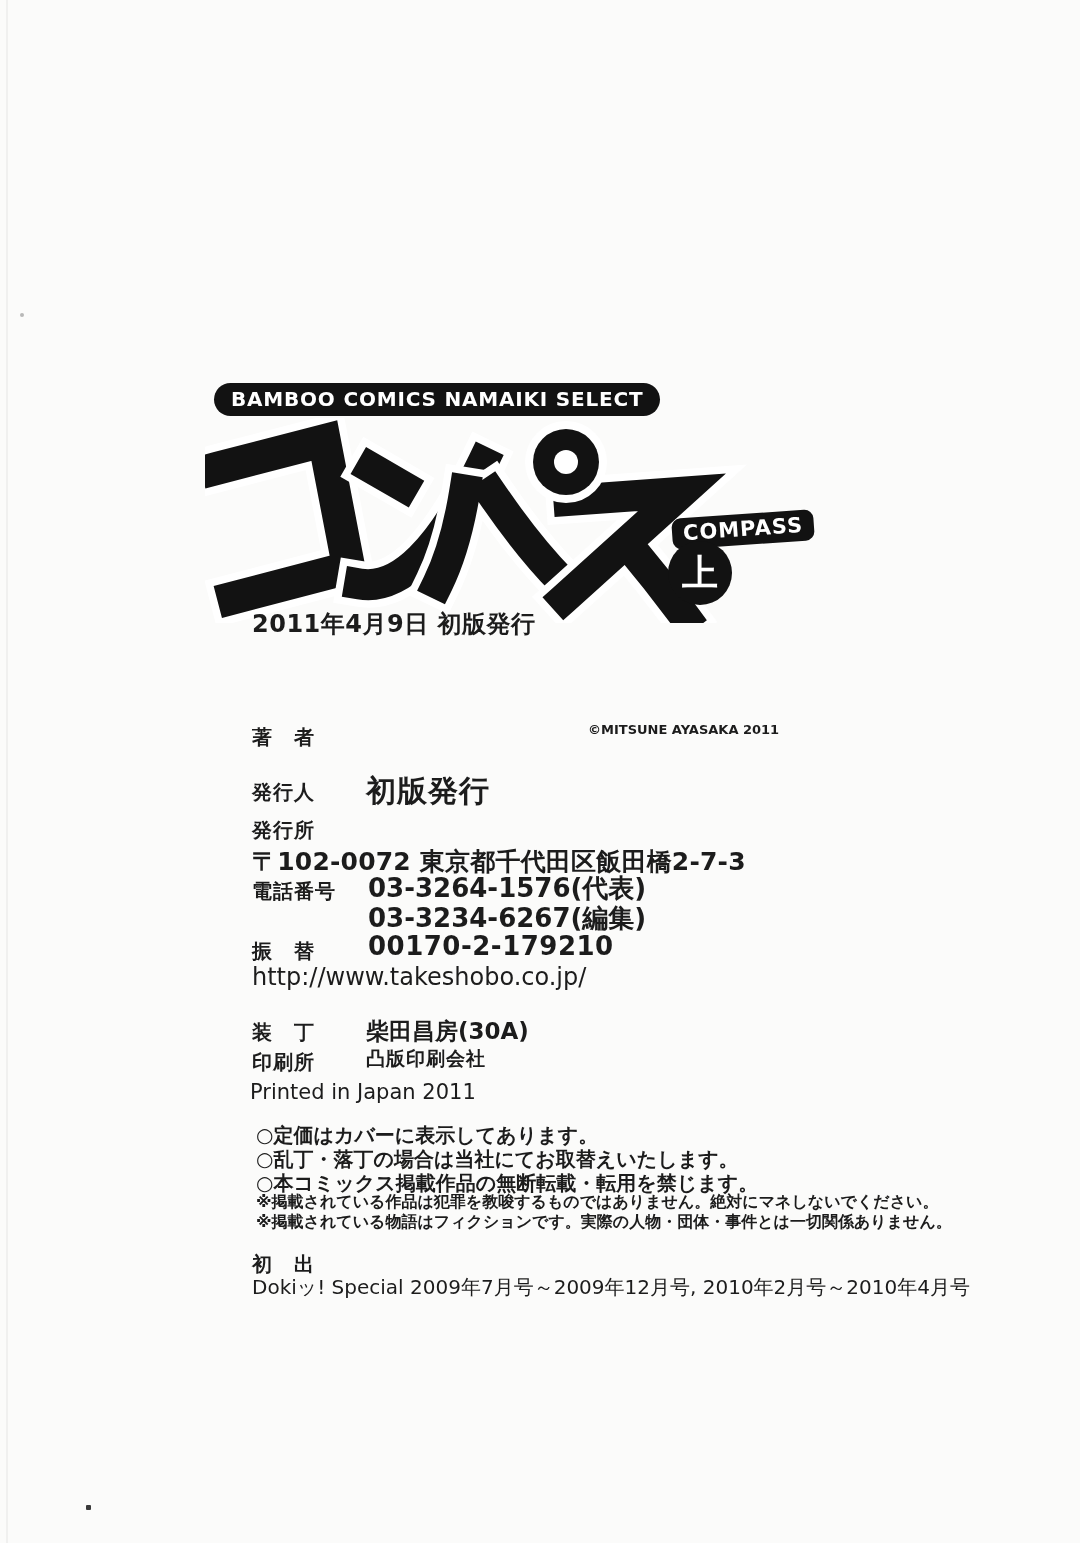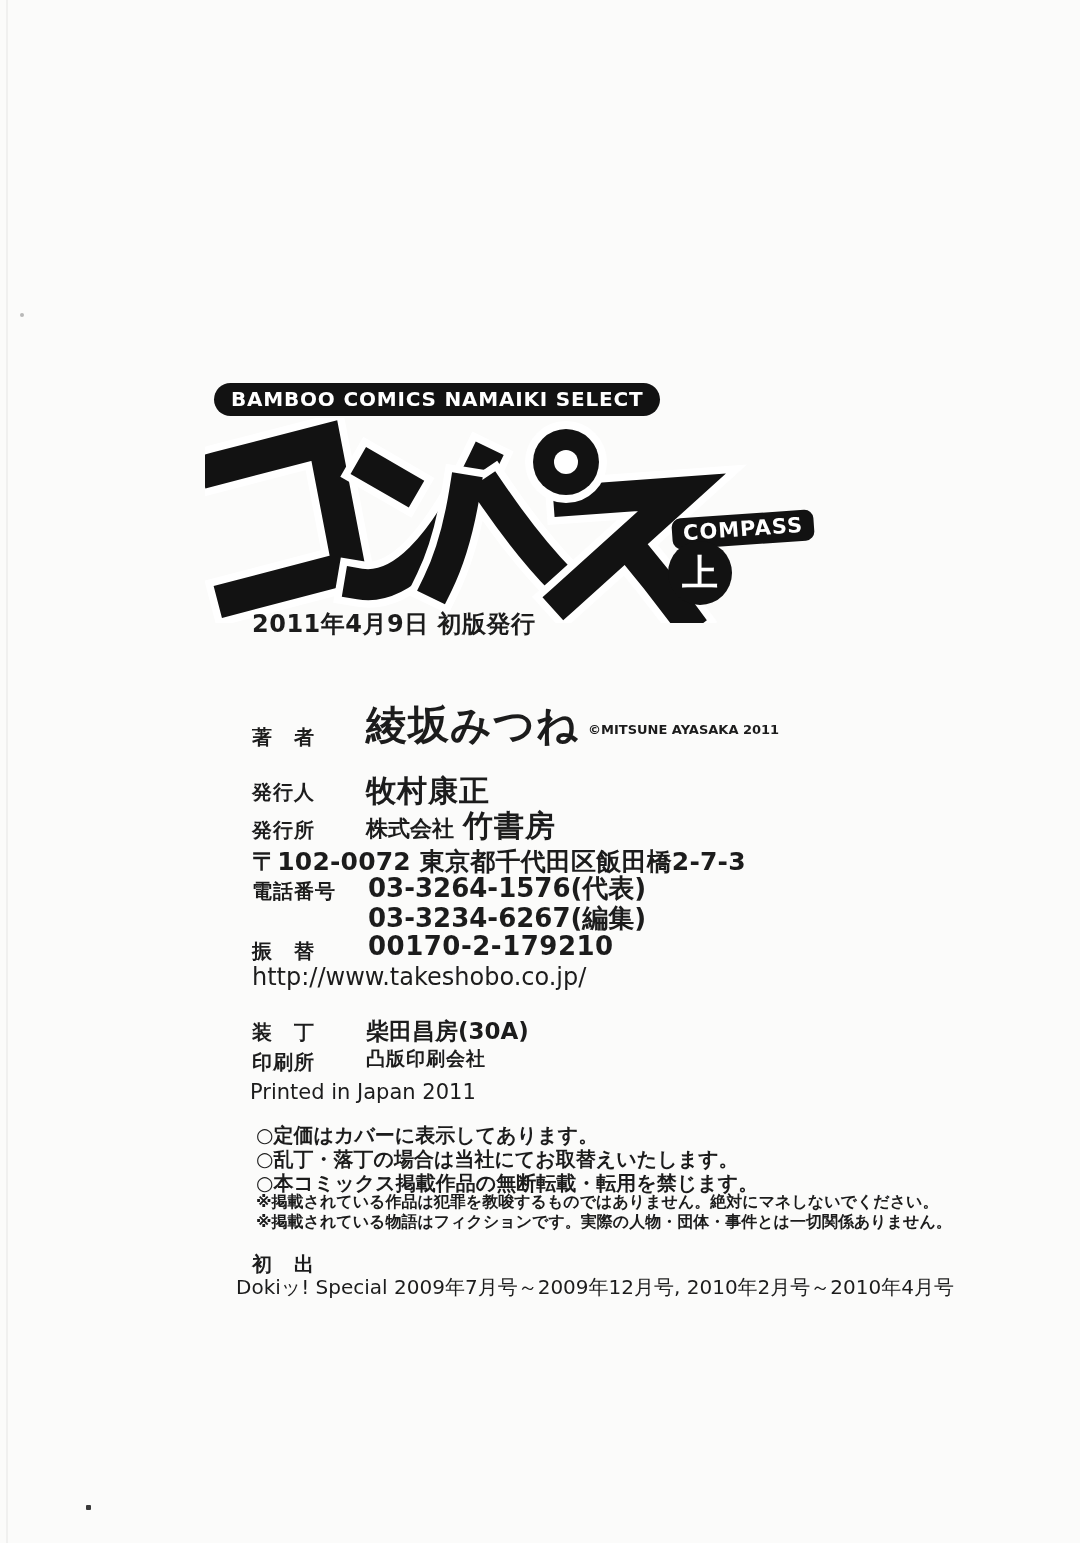--- a/index.html
+++ b/index.html
@@ -79,21 +79,21 @@
   .printer-label{left:252px;top:1049px;}
   .printer-val{left:366px;top:1046px;font-size:19px;font-weight:600;letter-spacing:1px;}
   .printed-note{left:250px;top:1080px;font-size:21px;font-weight:500;}
 
   .notices{left:256px;top:1124px;list-style:none;margin:0;padding:0;}
   .notices li{font-size:20px;font-weight:600;line-height:23px;margin-bottom:1px;white-space:nowrap;}
   .disclaimers{left:256px;top:1192px;list-style:none;margin:0;padding:0;}
   .disclaimers li{font-size:16px;font-weight:600;line-height:20px;white-space:nowrap;}
 
   .firstpub-label{left:252px;top:1251px;}
-  .firstpub-detail{left:236px;top:1274px;font-size:20px;font-weight:500;white-space:nowrap;}
+  .firstpub-detail{left:252px;top:1274px;font-size:20px;font-weight:500;white-space:nowrap;}
 </style>
 </head>
 <body>
 
 <div class="page">
 
   <div class="abs edge-streak"></div>
   <div class="abs speck-1"></div>
   <div class="abs speck-2"></div>
 
@@ -128,31 +128,26 @@
     </g>
   </svg>
 
   <div class="abs compass-badge">COMPASS</div>
 
   <div class="abs volume-circle">上</div>
 
   <div class="abs edition">2011年4月9日 初版発行</div>
 
   <div class="abs lbl author-label">著　者</div>
-  <div class="abs val author-name">綾坂みつね</div>
   <div class="abs val author-copy">©MITSUNE AYASAKA 2011</div>
 
   <div class="abs lbl pubperson-label">発行人</div>
-  <div class="abs val pubperson-val">牧村康正</div>
+  <div class="abs val pubperson-val">初版発行</div>
 
   <div class="abs lbl publisher-label">発行所</div>
-  <div class="abs val publisher-val">
-    <span>株式会社</span>
-    <span class="company">竹書房</span>
-  </div>
 
   <div class="abs val address">〒102-0072 東京都千代田区飯田橋2-7-3</div>
 
   <div class="abs lbl phone-label">電話番号</div>
   <div class="abs val phone-main">03-3264-1576(代表)</div>
   <div class="abs val phone-editorial">03-3234-6267(編集)</div>
 
   <div class="abs lbl transfer-label">振　替</div>
   <div class="abs val transfer-val">00170-2-179210</div>
 

